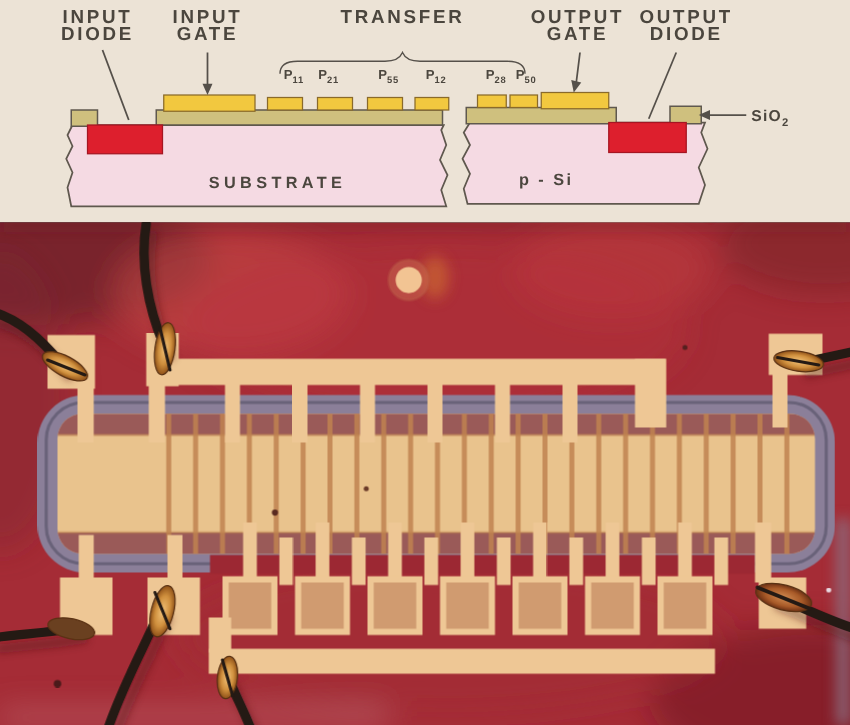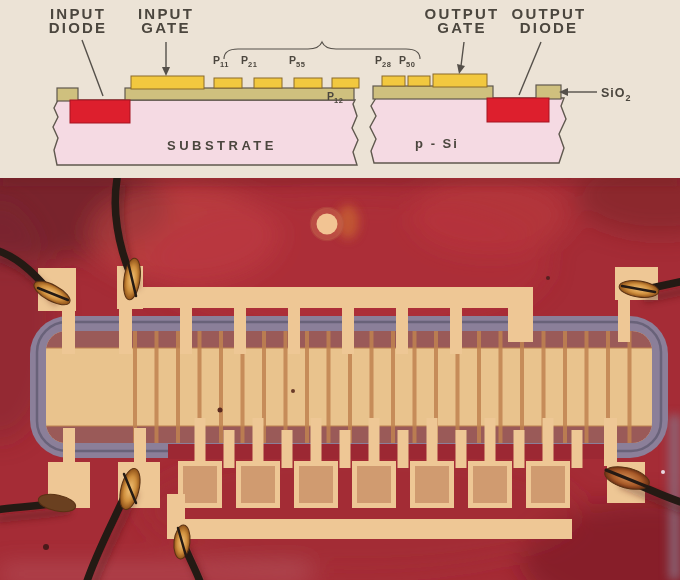--- a/index.html
+++ b/index.html
@@ -2,21 +2,21 @@
 <html style="--s-bg: #ece3d6; --s-text: #4b463e; --s-line: #55504a; --s-yellow: #f2c83f; --s-padline: #8a6a2a; --s-olive: #cfc07e; --s-red: #dd1f2d; --s-pink: #f5dae3; --s-outline: #5f584e; --m-bg: #a52c36; --m-metal: #eec795; --m-metal-dark: #d09b70; --m-ring: #8b7f99; --m-ringline: #5e586f; --m-chfill: #e9c38d; --m-gap: #c08350; --m-band: #9a5a58; --m-wire: #241a14;"><head>
 <meta charset="utf-8">
 <style>
   html,body{margin:0;padding:0;background:#222;}
   #stage{position:relative;width:680px;height:580px;overflow:hidden;font-family:"Liberation Sans",sans-serif;}
   #schematic{position:absolute;left:0;top:0;width:680px;height:178px;background:var(--s-bg);}
   #schemsvg{position:absolute;left:0;top:0;}
   .toplabel{position:absolute;text-align:center;font-weight:bold;font-size:15px;line-height:13.5px;
     letter-spacing:2.2px;color:var(--s-text);white-space:nowrap;}
   .toplabel span{display:block;}
-  .padlabel{position:absolute;top:54px;width:30px;text-align:left;color:var(--s-text);font-weight:bold;font-size:10.5px;}
+  .padlabel{position:absolute;top:54px;width:30px;text-align:right;color:var(--s-text);font-weight:bold;font-size:10.5px;}
   .padlabel .sub{font-size:7.5px;position:relative;top:3px;letter-spacing:.5px;}
   #micro{position:absolute;left:0;top:178px;width:680px;height:402px;}
   .metal{fill:var(--m-metal);}
   .minner{fill:var(--m-metal-dark);}
   .mgap{fill:var(--m-gap);}
   .mband{fill:var(--m-band);}
   .mwire{stroke:var(--m-wire);stroke-width:7.5;fill:none;stroke-linecap:round;}
   .wshadow{stroke:#4a1218;stroke-width:8;fill:none;stroke-linecap:round;opacity:.38;}
   .sline{stroke:var(--s-line);stroke-width:1.4;fill:none;}
   .shead{fill:var(--s-line);}
@@ -82,34 +82,35 @@
 
     <div class="toplabel" style="left:28px;top:7px;width:100px;">
       <span>INPUT</span>
       <span>DIODE</span>
     </div>
     <div class="toplabel" style="left:116px;top:7px;width:100px;">
       <span>INPUT</span>
       <span>GATE</span>
     </div>
     <div class="toplabel" style="left:260px;top:7px;width:124px;">
+      <span>TRANSFER</span>
     </div>
     <div class="toplabel" style="left:412px;top:7px;width:100px;">
       <span>OUTPUT</span>
       <span>GATE</span>
     </div>
     <div class="toplabel" style="left:499px;top:7px;width:100px;">
       <span>OUTPUT</span>
       <span>DIODE</span>
     </div>
     <div id="padlabels">
         <div class="padlabel" style="left: 213px;"><span>P</span><span class="sub">11</span></div>
         <div class="padlabel" style="left: 241px;"><span>P</span><span class="sub">21</span></div>
         <div class="padlabel" style="left: 289px;"><span>P</span><span class="sub">55</span></div>
-        <div class="padlabel" style="left: 327px; margin-top: 36px;"><span>P</span><span class="sub">12</span></div>
+        <div class="padlabel" style="left: 327px;"><span>P</span><span class="sub">12</span></div>
         <div class="padlabel" style="left: 375px;"><span>P</span><span class="sub">28</span></div>
         <div class="padlabel" style="left: 399px;"><span>P</span><span class="sub">50</span></div>
       </div>
   </div>
 
   <svg id="micro" width="680" height="402" viewBox="0 178 680 402">
     <defs>
       <filter id="blur12" x="-40%" y="-40%" width="180%" height="180%">
           <feGaussianBlur stdDeviation="12"></feGaussianBlur>
         </filter>

